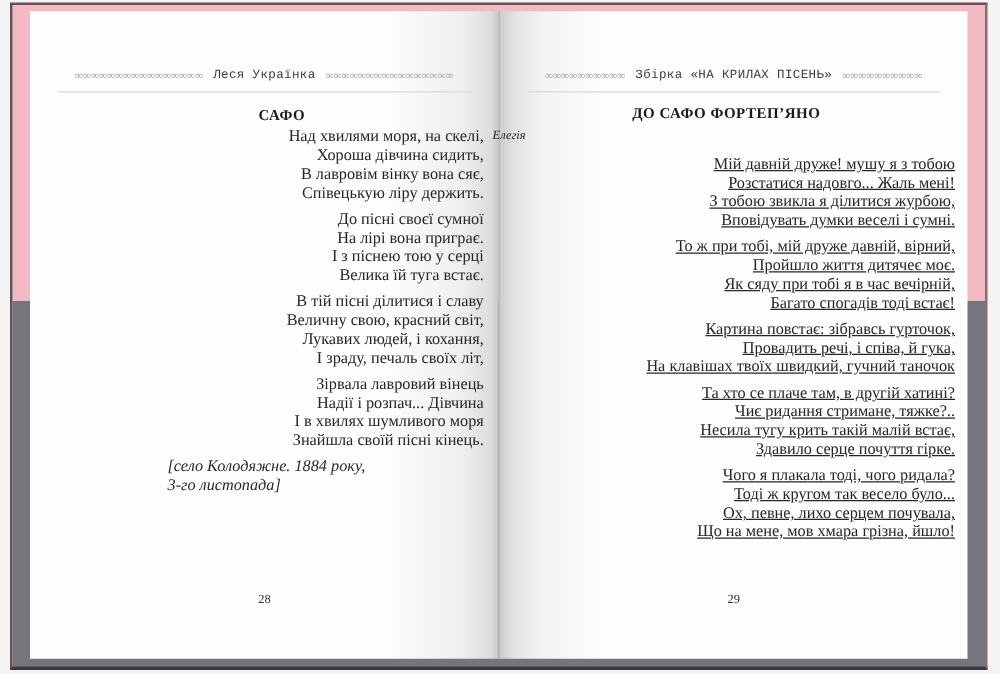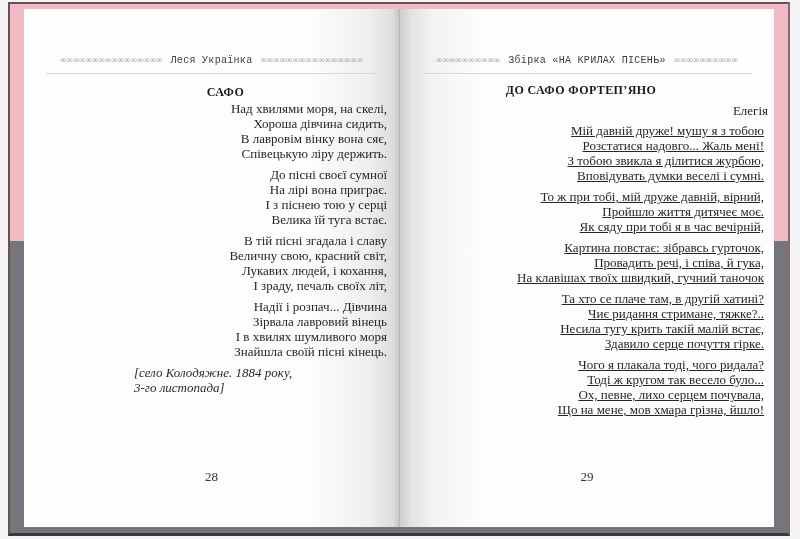--- a/index.html
+++ b/index.html
@@ -93,44 +93,45 @@
     color: #1b1b1b;
     letter-spacing: 0.4px;
   }
   .title-left  { transform: translateX(14px); }
   .title-right { transform: translateX(-6px); top: 74px; }
   .poem-subtitle {
     position: absolute;
     top: 94px;
     left: 0;
     width: 100%;
-    text-align: right;
+    text-align: left;
     transform: translateX(-6px);
-    font-size: 13px;
+    font-style: italic;
+    font-size: 10px;
     color: #242424;
   }
   .content {
     position: absolute;
     font-size: 13px;
     line-height: 15px;
     color: #262626;
   }
   .content-left  { top: 92px;  left: 110px; right: 12px; }
   .content-right { top: 114px; left: 60px;  right: 10px; text-decoration: underline; }
   .stanza { margin-bottom: 6px; text-align: right; }
   .stanza.indent { padding-left: 20px; }
   .line { white-space: nowrap; }
   .attribution { margin-top: 5px; font-style: italic; color: #2a2a2a; }
   .page-number {
     position: absolute;
     bottom: 42px;
     left: 0;
     width: 100%;
     text-align: center;
-    font-size: 13px;
+    font-size: 10px;
     color: #333333;
   }
 </style>
 </head>
 <body>
 
 <div class="book">
   <div class="cover"></div>
   <div class="pages">
 
@@ -150,28 +151,28 @@
           <div class="line">В лавровім вінку вона сяє,</div>
           <div class="line">Співецькую ліру держить.</div>
         </div>
         <div class="stanza indent">
           <div class="line">До пісні своєї сумної</div>
           <div class="line">На лірі вона приграє.</div>
           <div class="line">І з піснею тою у серці</div>
           <div class="line">Велика їй туга встає.</div>
         </div>
         <div class="stanza">
-          <div class="line">В тій пісні згадала і славу</div>
+          <div class="line">В тій пісні ділитися і славу</div>
           <div class="line">Величну свою, красний світ,</div>
           <div class="line">Лукавих людей, і кохання,</div>
           <div class="line">І зраду, печаль своїх літ,</div>
         </div>
         <div class="stanza indent">
+          <div class="line">Зірвала лавровий вінець</div>
           <div class="line">Надії і розпач... Дівчина</div>
-          <div class="line">Зірвала лавровий вінець</div>
           <div class="line">І в хвилях шумливого моря</div>
           <div class="line">Знайшла своїй пісні кінець.</div>
         </div>
         <div class="attribution">
           <div class="line">[село Колодяжне. 1884 року,</div>
           <div class="line">3-го листопада]</div>
         </div>
       </div>
 
       <div class="page-number">28</div>
@@ -191,20 +192,21 @@
         <div class="stanza">
           <div class="line">Мій давній друже! мушу я з тобою</div>
           <div class="line">Розстатися надовго... Жаль мені!</div>
           <div class="line">З тобою звикла я ділитися журбою,</div>
           <div class="line">Вповідувать думки веселі і сумні.</div>
         </div>
         <div class="stanza">
           <div class="line">То ж при тобі, мій друже давній, вірний,</div>
           <div class="line">Пройшло життя дитячеє моє.</div>
           <div class="line">Як сяду при тобі я в час вечірній,</div>
+          <div class="line">Багато спогадів тоді встає!</div>
         </div>
         <div class="stanza">
           <div class="line">Картина повстає: зібравсь гурточок,</div>
           <div class="line">Провадить речі, і співа, й гука,</div>
           <div class="line">На клавішах твоїх швидкий, гучний таночок</div>
         </div>
         <div class="stanza">
           <div class="line">Та хто се плаче там, в другій хатині?</div>
           <div class="line">Чиє ридання стримане, тяжке?..</div>
           <div class="line">Несила тугу крить такій малій встає,</div>

